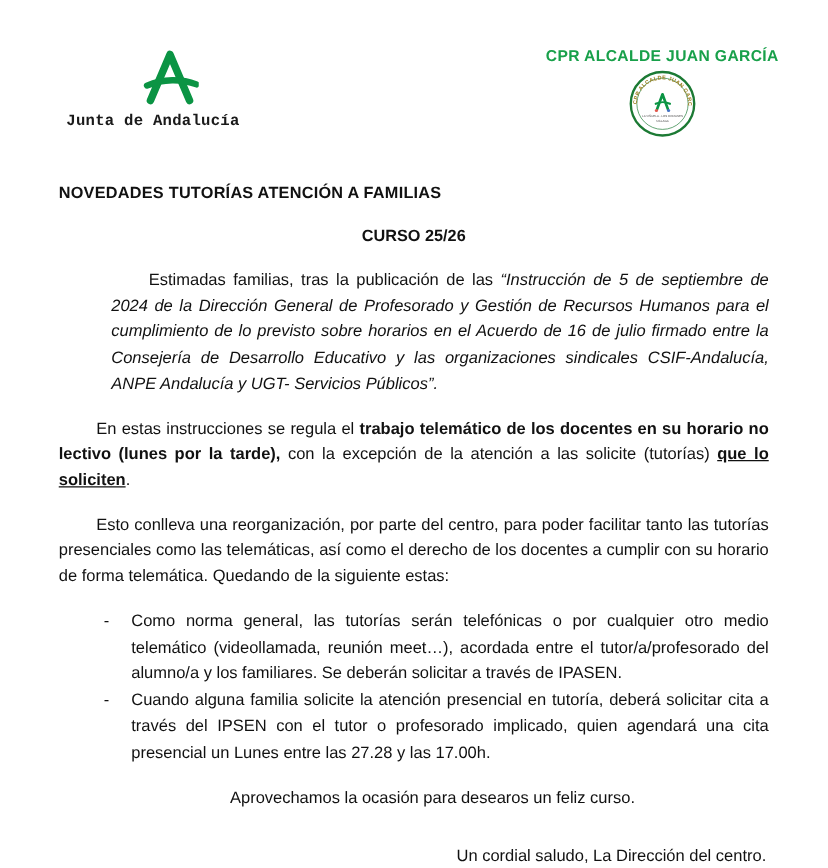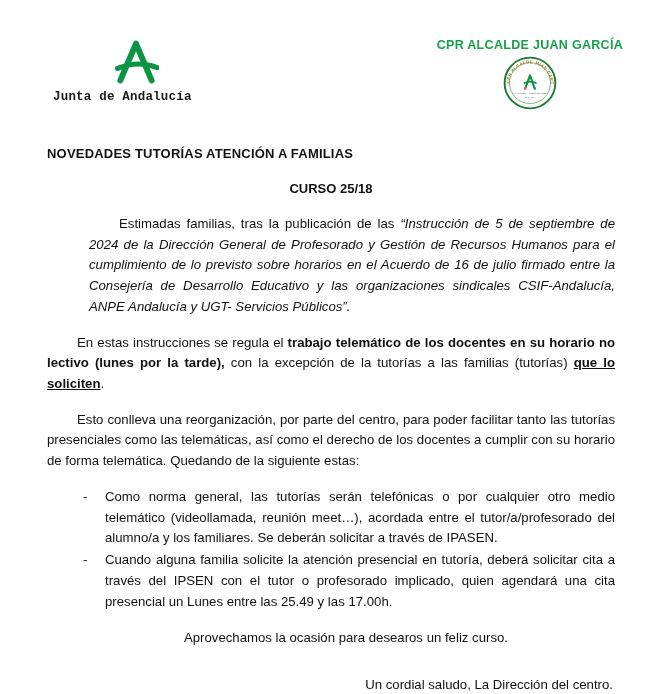--- a/index.html
+++ b/index.html
@@ -143,31 +143,31 @@
         <text x="50" y="70" text-anchor="middle" font-size="4.4" fill="#555555" font-family="Liberation Sans, sans-serif">LA VIÑUELA - LOS ROMANES</text>
         <text x="50" y="77" text-anchor="middle" font-size="4.4" fill="#555555" font-family="Liberation Sans, sans-serif">MÁLAGA</text>
       </svg>
     </div>
 
   </header>
 
   <main class="doc-body">
 
     <h1 class="doc-title">NOVEDADES TUTORÍAS ATENCIÓN A FAMILIAS</h1>
-    <h2 class="doc-subtitle">CURSO 25/18</h2>
+    <h2 class="doc-subtitle">CURSO 25/26</h2>
 
     <p class="body-par first"><span>Estimadas familias, tras la publicación de las </span><span class="it">“Instrucción de 5 de septiembre de 2024 de la Dirección General de Profesorado y Gestión de Recursos Humanos para el cumplimiento de lo previsto sobre horarios en el Acuerdo de 16 de julio firmado entre la Consejería de Desarrollo Educativo y las organizaciones sindicales CSIF-Andalucía, ANPE Andalucía y UGT- Servicios Públicos”.</span></p>
 
-    <p class="body-par"><span>En estas instrucciones se regula el </span><span class="b">trabajo telemático de los docentes en su horario no lectivo (lunes por la tarde),</span><span> con la excepción de la tutorías a las familias (tutorías) </span><span class="bu">que lo soliciten</span><span>.</span></p>
+    <p class="body-par"><span>En estas instrucciones se regula el </span><span class="b">trabajo telemático de los docentes en su horario no lectivo (lunes por la tarde),</span><span> con la excepción de la atención a las solicite (tutorías) </span><span class="bu">que lo soliciten</span><span>.</span></p>
 
     <p class="body-par">Esto conlleva una reorganización, por parte del centro, para poder facilitar tanto las tutorías presenciales como las telemáticas, así como el derecho de los docentes a cumplir con su horario de forma telemática. Quedando de la siguiente estas:</p>
 
     <ul class="bullets">
       <li>Como norma general, las tutorías serán telefónicas o por cualquier otro medio telemático (videollamada, reunión meet…), acordada entre el tutor/a/profesorado del alumno/a y los familiares. Se deberán solicitar a través de IPASEN.</li>
-      <li>Cuando alguna familia solicite la atención presencial en tutoría, deberá solicitar cita a través del IPSEN con el tutor o profesorado implicado, quien agendará una cita presencial un Lunes entre las 25.49 y las 17.00h.</li>
+      <li>Cuando alguna familia solicite la atención presencial en tutoría, deberá solicitar cita a través del IPSEN con el tutor o profesorado implicado, quien agendará una cita presencial un Lunes entre las 27.28 y las 17.00h.</li>
     </ul>
 
     <p class="farewell">Aprovechamos la ocasión para desearos un feliz curso.</p>
 
     <p class="closing">Un cordial saludo, La Dirección del centro.</p>
 
   </main>
 
 </div>
 

